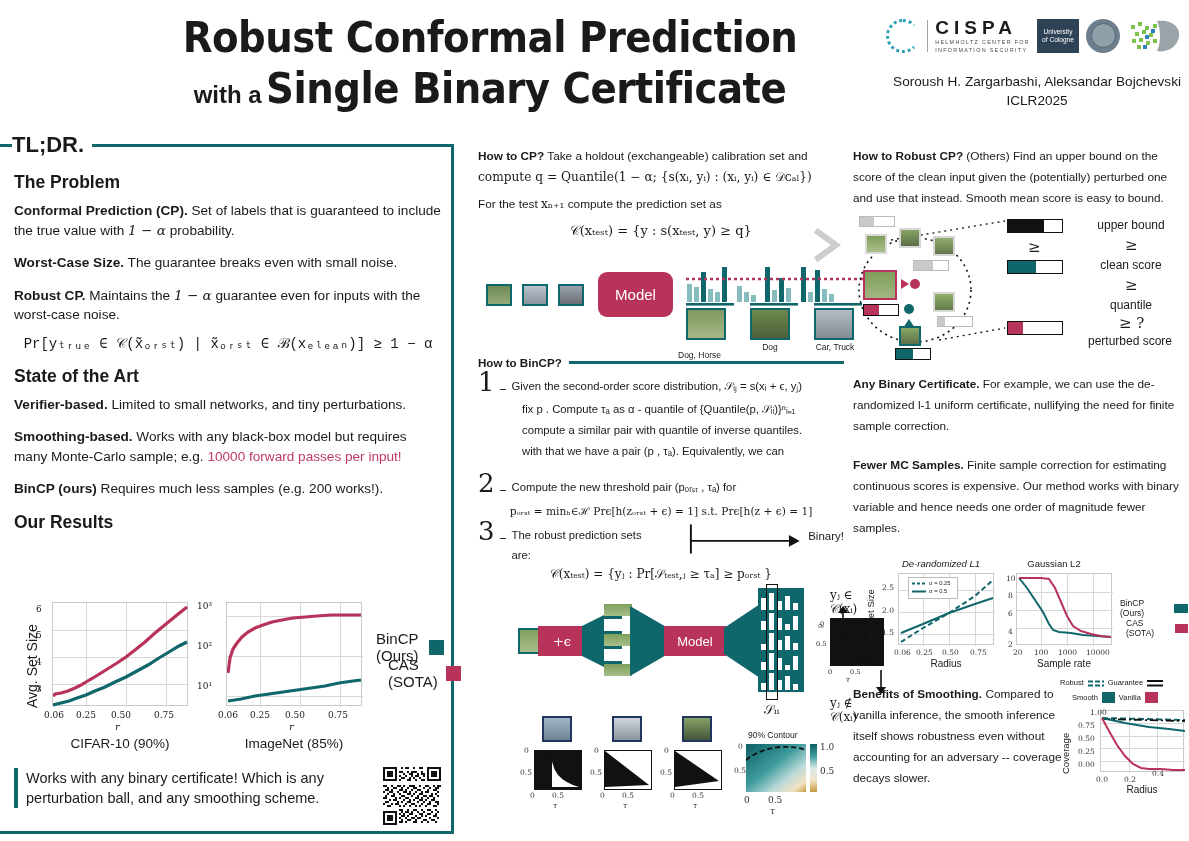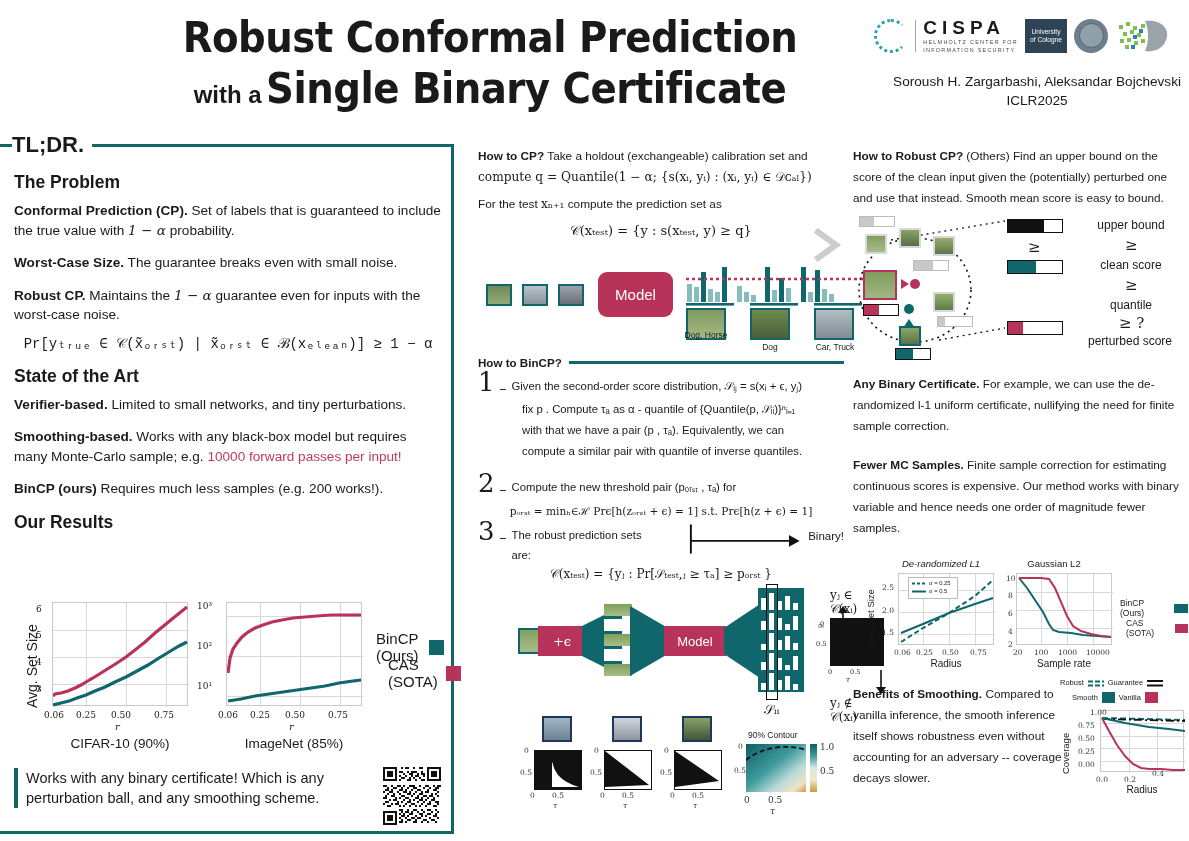--- a/index.html
+++ b/index.html
@@ -16,21 +16,21 @@
   
   .header{position:absolute;left:0;top:0;width:1189px;height:128px;}
   .title-wrap{position:absolute;left:120px;top:12px;width:740px;text-align:center;}
   .title-l1{font-size:43px;font-weight:700;letter-spacing:-0.5px;line-height:50px;
             font-family:"DejaVu Sans Condensed","Liberation Sans",sans-serif;}
   .title-l2{line-height:52px;white-space:nowrap;}
   .title-with{font-size:24px;font-weight:600;}
   .title-l2b{font-size:43px;font-weight:700;letter-spacing:-0.5px;
              font-family:"DejaVu Sans Condensed","Liberation Sans",sans-serif;}
 
-  .logos{position:absolute;right:20px;top:18px;display:flex;align-items:center;gap:7px;}
+  .logos{position:absolute;right:8px;top:18px;display:flex;align-items:center;gap:7px;}
   .cispa{display:flex;align-items:center;gap:7px;}
   .cispa-mark{width:34px;height:34px;border-radius:50%;
     border:3px dotted #2aa0b5;border-right-color:transparent;box-sizing:border-box;}
   .cispa-div{width:1px;height:32px;background:#9aa4ab;}
   .cispa-txt{line-height:1;}
   .cispa-name{font-size:19px;font-weight:700;letter-spacing:5px;color:#1b1b1b;}
   .cispa-sub{font-size:5.4px;letter-spacing:1.3px;color:#4a4a4a;margin-top:3px;}
   .unikoeln{width:42px;height:34px;background:#2f4356;color:#fff;font-size:6.6px;
     display:flex;flex-direction:column;justify-content:center;align-items:center;line-height:8px;}
   .seal{width:34px;height:34px;border-radius:50%;background:#6d7f8c;
@@ -486,21 +486,21 @@
           <rect x="129" y="8" width="5" height="32"></rect>
       </g>
       <line x1="0" y1="17" x2="180" y2="17" stroke="#b8335a" stroke-width="2.4" stroke-dasharray="3,3"></line>
       <rect x="0" y="41" width="48" height="2.6" fill="#10676b"></rect>
       <rect x="64" y="41" width="48" height="2.6" fill="#10676b"></rect>
       <rect x="128" y="41" width="48" height="2.6" fill="#10676b"></rect>
     </svg>
     <div class="thumb" style="left:208px;top:46px;width:40px;height:32px;background:linear-gradient(#7f9a5e,#a6b887);"></div>
     <div class="thumb" style="left:272px;top:46px;width:40px;height:32px;background:linear-gradient(#6d8a4c,#4d5f3b);"></div>
     <div class="thumb" style="left:336px;top:46px;width:40px;height:32px;background:linear-gradient(#b4bcc4,#848c93);"></div>
-    <div style="position:absolute;left:200px;top:68px;width:56px;text-align:center;font-size:8.5px">Dog, Horse</div>
+    <div style="position:absolute;left:200px;top:88px;width:56px;font-size:8.5px">Dog, Horse</div>
     <div style="position:absolute;left:264px;top:80px;width:56px;text-align:center;font-size:8.5px">Dog</div>
     <div style="position:absolute;left:328px;top:80px;width:58px;text-align:center;font-size:8.5px">Car, Truck</div>
   </div>
 
   <svg width="34" height="34" viewBox="0 0 34 34" style="position:absolute;left:812px;top:228px;">
     <path d="M6 4 L24 17 L6 30" fill="none" stroke="#cdcdcd" stroke-width="6" stroke-linecap="square"></path>
   </svg>
 
   <div style="position:absolute;left:478px;top:350px;width:366px;">
     <div class="secrule">
@@ -510,22 +510,22 @@
 
     <div class="steprow" style="margin-top:2px">
       <span class="stepnum">1</span>
       <span class="stepnum" style="font-size:14px;padding-top:6px">–</span>
       <div class="steptxt">
         <div>Given the second-order  score distribution, 𝒮ᵢⱼ = s(xᵢ + ϵ, yⱼ)</div>
       </div>
     </div>
     <div style="padding-left:44px;font-size:11.3px;line-height:21px">
       <div>fix p . Compute τₐ as α - quantile of  {Quantile(p, 𝒮ᵢᵢ)}ⁿᵢ₌₁</div>
+      <div>compute a similar pair with quantile of inverse quantiles.</div>
       <div>with that we have a pair (p , τₐ). Equivalently, we can</div>
-      <div>compute a similar pair with quantile of inverse quantiles.</div>
     </div>
 
     <div class="steprow" style="margin-top:10px">
       <span class="stepnum">2</span>
       <span class="stepnum" style="font-size:14px;padding-top:6px">–</span>
       <div class="steptxt">Compute the new threshold pair (pₒᵣₛₜ , τₐ) for</div>
     </div>
     <div style="text-align:center;font-family:'DejaVu Serif',serif;font-size:10.6px;margin-top:4px">pₒᵣₛₜ = minₕ∈ℋ Prϵ[h(zₒᵣₛₜ + ϵ) = 1]  s.t.  Prϵ[h(z + ϵ) = 1]</div>
 
     <div class="steprow" style="margin-top:2px">

